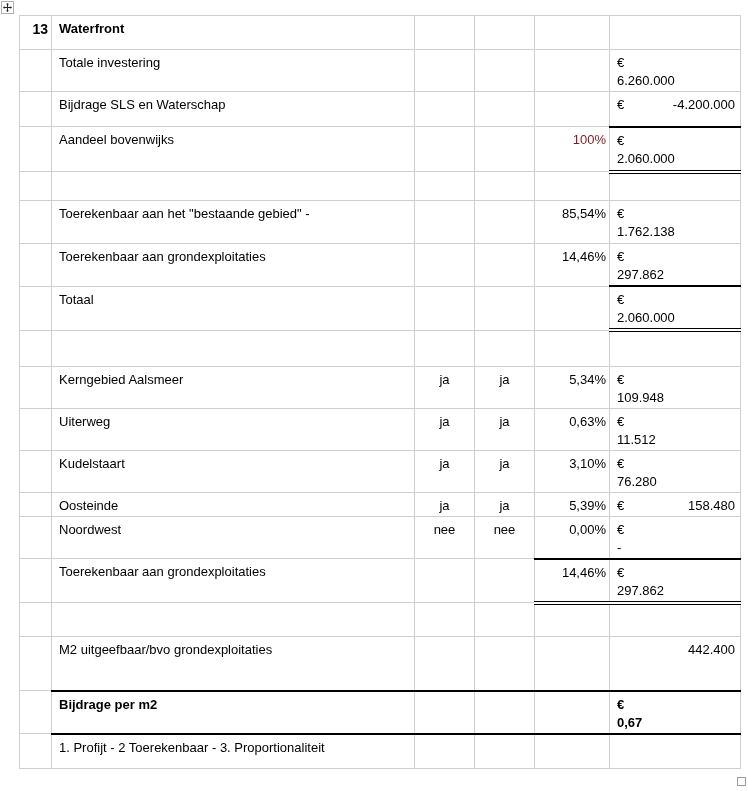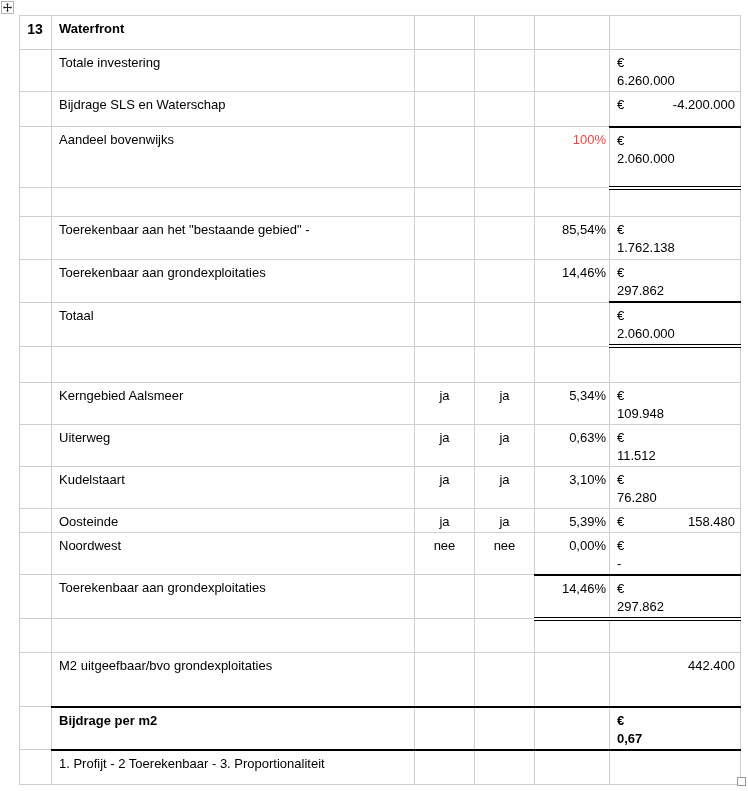--- a/index.html
+++ b/index.html
@@ -7,27 +7,27 @@
   .page{position:relative;width:748px;height:791px;background:#ffffff;overflow:hidden;}
 
   .move-handle{position:absolute;left:1px;top:1px;width:13px;height:13px;box-sizing:border-box;
     border:1px solid #b2b2b2;background:#fff;display:flex;align-items:center;justify-content:center;cursor:move;}
   .resize-handle{position:absolute;left:737px;top:777px;width:9px;height:9px;box-sizing:border-box;
     border:1px solid #999;background:#fff;cursor:nwse-resize;}
 
   table.doc{position:absolute;left:19px;top:15px;border-collapse:collapse;table-layout:fixed;width:721px;}
   td{border:1px solid #cfcfcf;vertical-align:top;padding:4px 4px 1px 7px;
      font-size:13px;line-height:18px;color:#000;overflow:hidden;}
-  td.num{text-align:center;padding-left:2px;padding-right:3px;font-weight:700;font-size:14px;}
+  td.num{text-align:right;padding-left:2px;padding-right:3px;font-weight:700;font-size:14px;}
   td.ctr{text-align:center;padding-left:2px;padding-right:2px;}
   td.pct{text-align:right;padding-right:3px;}
   td.val{padding-right:5px;}
   td.rt{text-align:right;padding-right:5px;}
   .bold{font-weight:700;}
-  .red{color:#ef4444;}
+  .red{color:#7f1d1d;}
   .blk{display:block;}
   .flexline{display:flex;justify-content:space-between;}
   td.bb{border-bottom:2px solid #000;}
   td.bbd{border-bottom:4px double #000;}
   td.bt{border-top:2px solid #000;}
 </style>
 </head>
 <body>
 
 <div class="page">
@@ -79,21 +79,21 @@
         <td></td>
         <td></td>
         <td class="val bb">
           <span class="flexline">
             <span>€</span>
             <span>-4.200.000</span>
           </span>
         </td>
       </tr>
 
-      <tr style="height:61px">
+      <tr style="height:45px">
         <td></td>
         <td>Aandeel bovenwijks</td>
         <td></td>
         <td></td>
         <td class="pct red">100%</td>
         <td class="val bbd">
           <span class="blk">€</span>
           <span class="blk">2.060.000</span>
         </td>
       </tr>

